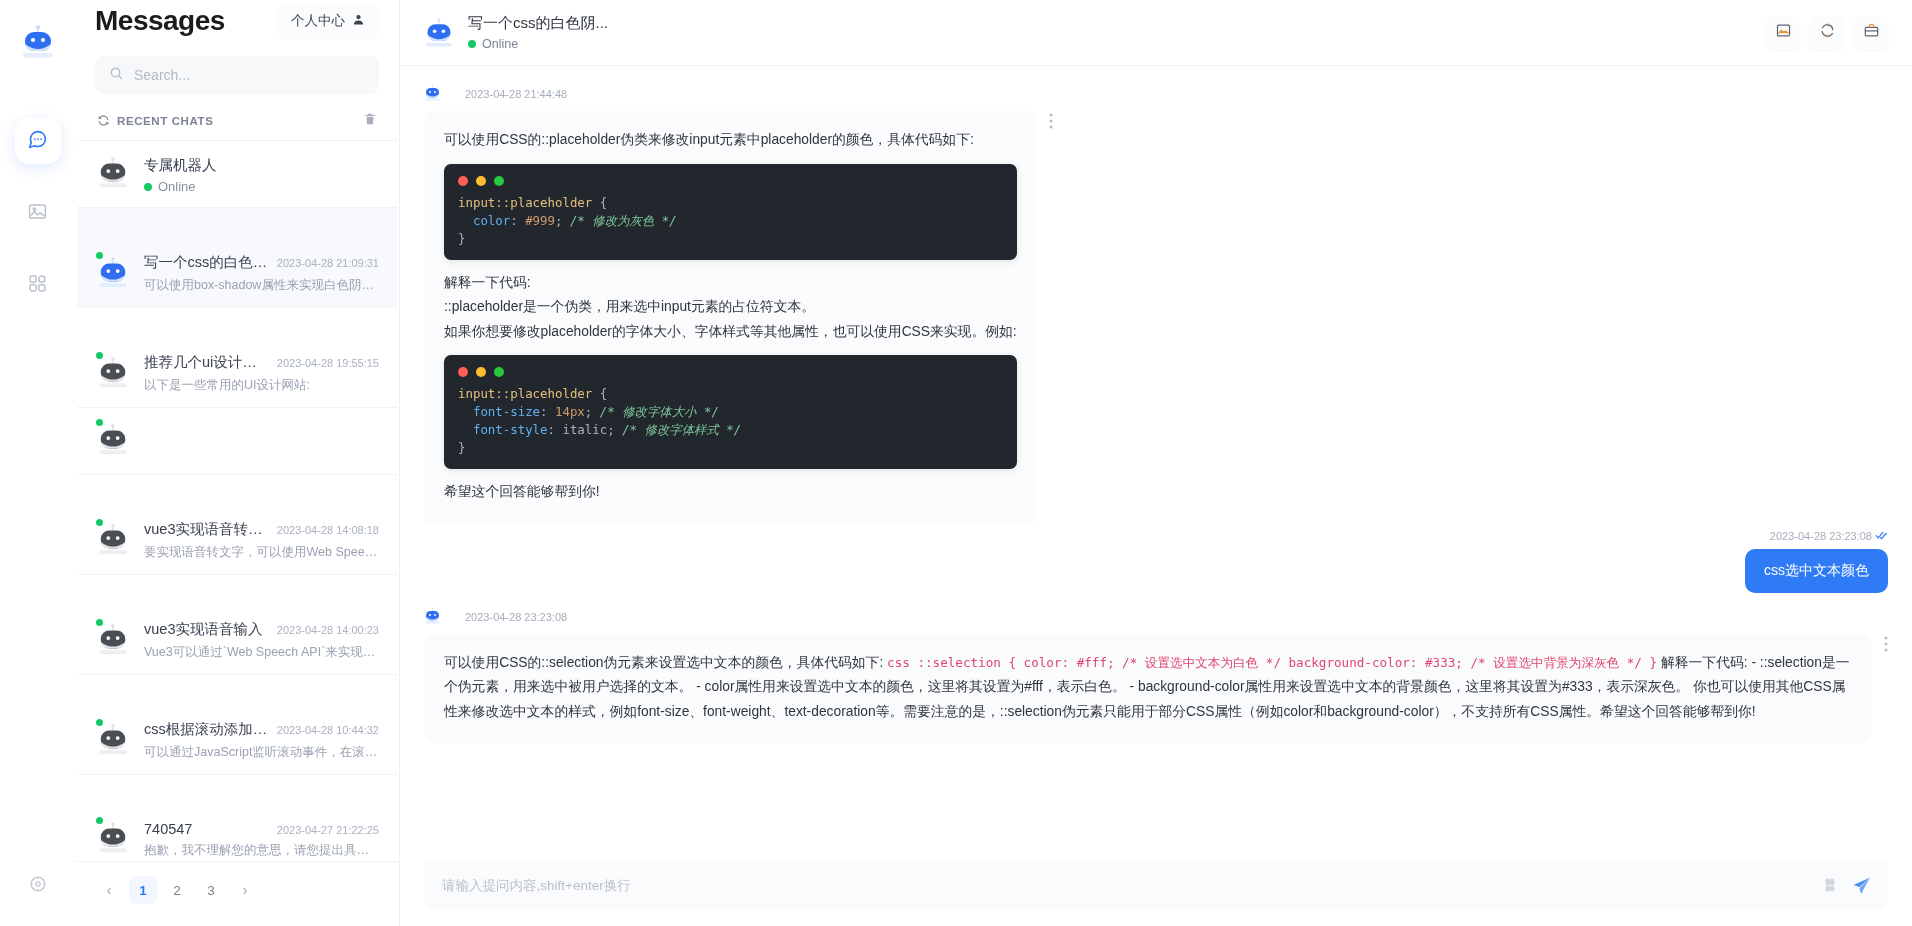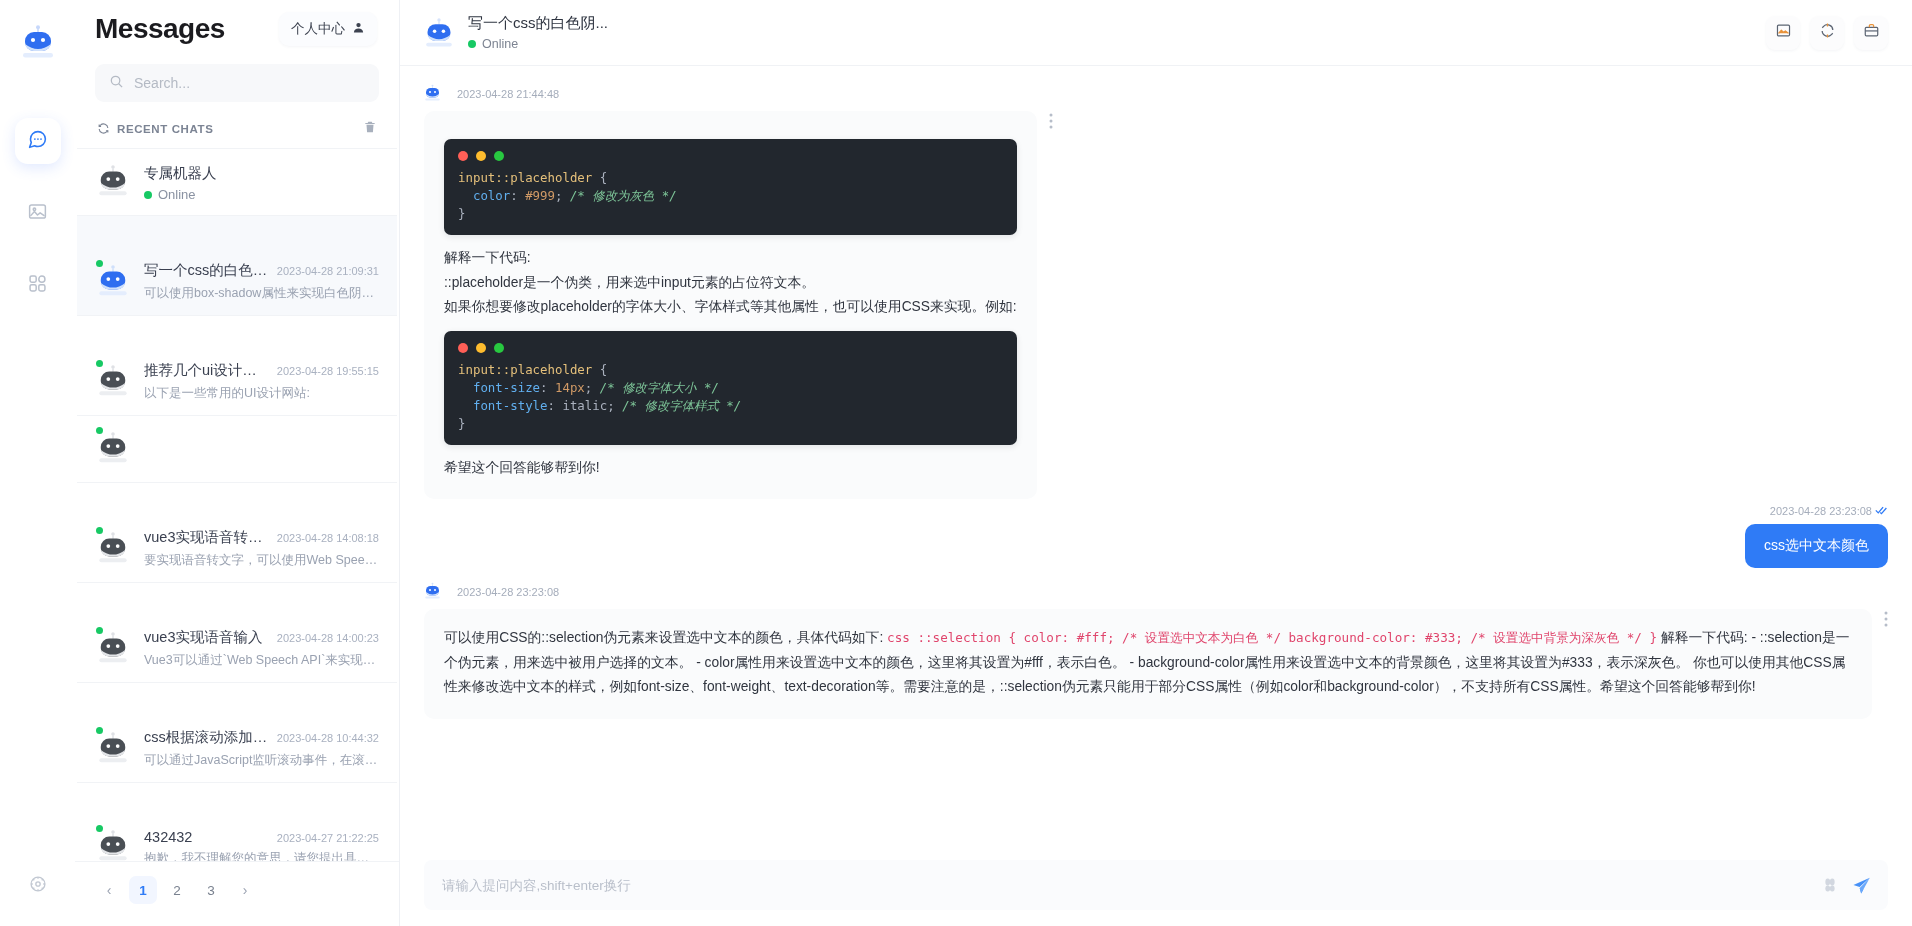--- a/index.html
+++ b/index.html
@@ -46,21 +46,21 @@
   
   .list-panel {
     width: 325px; flex: 0 0 325px; height: 926px;
     background: #ffffff;
     border-right: 1px solid #eef0f4;
     display: flex; flex-direction: column;
     padding: 0 0 0 0;
   }
   .list-head {
     display: flex; align-items: center; justify-content: space-between;
-    padding: 12px 22px 12px 20px;
+    padding: 4px 22px 12px 20px;
   }
   .list-title {
     font-size: 28px; font-weight: 700; letter-spacing: -0.5px; color: #1b1b1f;
   }
   .profile-btn {
     display: flex; align-items: center; gap: 7px;
     background: #fbfcfe; border-radius: 10px;
     padding: 8px 12px; font-size: 13.5px; color: #3d4350; cursor: pointer;
     box-shadow: 0 1px 3px rgba(30,50,90,0.05);
   }
@@ -149,21 +149,21 @@
     width: 34px; height: 34px; border-radius: 9px; background: #fcfcfd;
     display: flex; align-items: center; justify-content: center; cursor: pointer;
     box-shadow: 0 1px 3px rgba(30,50,90,0.05);
   }
 
   .thread { flex: 1; overflow: hidden; padding: 10px 24px 6px 24px; position: relative; }
 
   .msg-row { display: flex; margin-bottom: 6px; }
   .msg-row.bot { flex-direction: column; align-items: flex-start; }
   .msg-meta {
-    display: flex; align-items: center; gap: 16px;
+    display: flex; align-items: center; gap: 24px;
     font-size: 11px; color: #a5adbb; margin: 8px 0 7px 0;
   }
   .bubble-bot {
     background: #fafbfc; border-radius: 10px;
     padding: 17px 20px 19px 20px;
     max-width: 100%;
     font-size: 13.8px; line-height: 1.78; color: #30353f;
     position: relative;
   }
   .bot-wrap { display: flex; align-items: flex-start; gap: 12px; width: 100%; }
@@ -446,21 +446,21 @@
               <circle cx="17" cy="3.2" r="1.9" fill="#dfe1e5"></circle>
               <rect x="16.2" y="4.6" width="1.6" height="4" fill="#dfe1e5"></rect>
               <rect x="4" y="8" width="26" height="19" rx="9" fill="#4a4f55"></rect>
               <path d="M4 20 q13 10 26 0 a9 9 0 0 1 -9 7 h-8 a9 9 0 0 1 -9 -7z" fill="#e3e5e8"></path>
               <circle cx="12" cy="16" r="2" fill="#fff"></circle>
               <circle cx="22" cy="16" r="2" fill="#fff"></circle>
               <rect x="2.5" y="29" width="29" height="4.2" rx="2.1" fill="#eceef1"></rect>
             </svg></div>
           <div class="chat-body">
             <div class="chat-line1">
-              <span class="chat-name">432432</span>
+              <span class="chat-name">740547</span>
               <span class="chat-time">2023-04-27 21:22:25</span>
             </div>
             <div class="chat-prev">抱歉，我不理解您的意思，请您提出具体的问...</div>
           </div>
         </div>
         <div class="chat-item">
           <div class="av-wrap"><span class="dot-on"></span><svg width="32" height="34" viewBox="0 0 34 36">
               <circle cx="17" cy="3.2" r="1.9" fill="#dfe1e5"></circle>
               <rect x="16.2" y="4.6" width="1.6" height="4" fill="#dfe1e5"></rect>
               <rect x="4" y="8" width="26" height="19" rx="9" fill="#4a4f55"></rect>
@@ -548,20 +548,21 @@
                 <rect x="4" y="8" width="26" height="19" rx="9" fill="#2f6ef0"></rect>
                 <path d="M4 20 q13 10 26 0 a9 9 0 0 1 -9 7 h-8 a9 9 0 0 1 -9 -7z" fill="#cfe0fb"></path>
                 <circle cx="12" cy="16" r="2" fill="#fff"></circle>
                 <circle cx="22" cy="16" r="2" fill="#fff"></circle>
                 <rect x="2.5" y="29" width="29" height="4.2" rx="2.1" fill="#e4edfd"></rect>
               </svg></span>
             <span>2023-04-28 21:44:48</span>
           </div>
           <div class="bot-wrap">
             <div class="bubble-bot">
+              <div>可以使用CSS的::placeholder伪类来修改input元素中placeholder的颜色，具体代码如下:</div>
               <div class="code-card">
                 <div class="cc-dots">
                   <i style="background:#ff5f57"></i>
                   <i style="background:#febc2e"></i>
                   <i style="background:#28c840"></i>
                 </div>
                 <div class="cc-code"><div><span class="tk-sel">input::placeholder</span><span class="tk-brace"> {</span></div><div><span class="tk-prop">  color</span><span class="tk-punc">: </span><span class="tk-num">#999</span><span class="tk-punc">; </span><span class="tk-com">/* 修改为灰色 */</span></div><div><span class="tk-brace">}</span></div></div>
               </div>
               <div>解释一下代码:</div>
               <div>::placeholder是一个伪类，用来选中input元素的占位符文本。</div>

